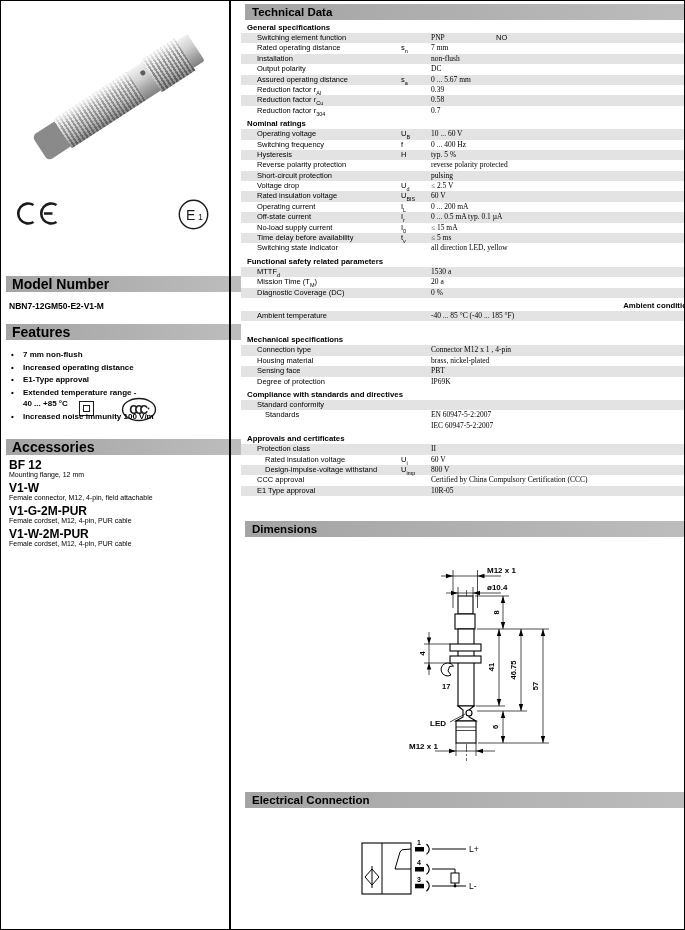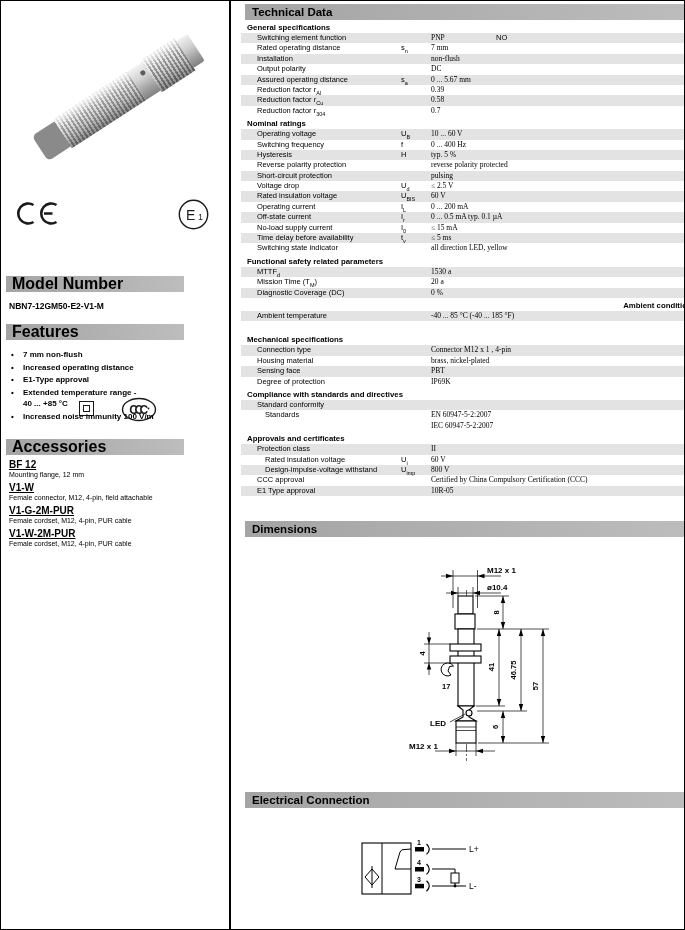--- a/index.html
+++ b/index.html
@@ -21,30 +21,30 @@
   .sconn{left:133px;top:0;width:40px;height:38px;
     background:linear-gradient(to bottom, rgba(255,255,255,.9), rgba(255,255,255,.1) 32%, rgba(0,0,0,.16) 68%, rgba(0,0,0,.42)),
     repeating-linear-gradient(90deg,#e3e3e3 0 2px,#909090 2px 4px);}
   .send{left:173px;top:3px;width:13px;height:32px;border-radius:2px;background:linear-gradient(to bottom,#f0f0f0,#cdcdcd 40%,#9d9d9d 75%,#808080);}
 
   .logos{position:absolute;left:0;top:196px;width:228px;height:38px;}
   .logo{position:absolute;}
   .sq-outer{left:78px;top:204px;width:13px;height:13px;border:1.7px solid #1a1a1a;display:flex;align-items:center;justify-content:center;}
   .sq-inner{width:5px;height:5px;border:1.7px solid #1a1a1a;}
 
-  .leftbar{position:absolute;left:5px;width:178px;height:16px;line-height:16px;padding-left:6px;box-sizing:border-box;
-    font-weight:bold;font-size:16px;background:linear-gradient(to right,#a4a4a4,#bdbdbd);}
+  .leftbar{position:absolute;left:5px;width:235px;height:16px;line-height:16px;padding-left:6px;box-sizing:border-box;
+    font-weight:bold;font-size:14px;background:linear-gradient(to right,#a4a4a4,#bdbdbd);}
   .model-value{position:absolute;left:8px;top:300px;font-weight:bold;font-size:8.5px;}
   .features-list{position:absolute;left:10px;top:348px;width:185px;margin:0;padding:0;list-style:none;}
   .features-list li{display:flex;margin-bottom:1px;}
   .features-list .bullet{width:12px;font-size:8px;line-height:11.5px;font-weight:bold;}
   .features-list .ftext{width:168px;font-size:8px;line-height:11.5px;font-weight:bold;}
   .acc-list{position:absolute;left:8px;top:459px;width:205px;}
   .acc-item{margin-bottom:4px;}
-  .acc-name{font-weight:bold;font-size:10px;line-height:10px;text-decoration:underline;}
+  .acc-name{font-weight:bold;font-size:12px;line-height:10px;}
   .acc-desc{font-size:7px;line-height:9px;}
 
   
   .rightcol{position:absolute;left:240px;top:0;width:455px;height:100%;}
   .mainbar{height:16px;line-height:16px;margin-left:4px;padding-left:7px;font-weight:bold;font-size:11.5px;
     background:linear-gradient(to right,#a4a4a4,#bdbdbd);}
   #tech-block{position:absolute;left:0;top:3px;width:455px;}
   #tech-sections{margin-top:2px;}
   .tsection + .tsection{margin-top:2px;}
   .stitle{font-weight:bold;font-size:7.8px;height:11px;line-height:12px;padding-left:6px;}

